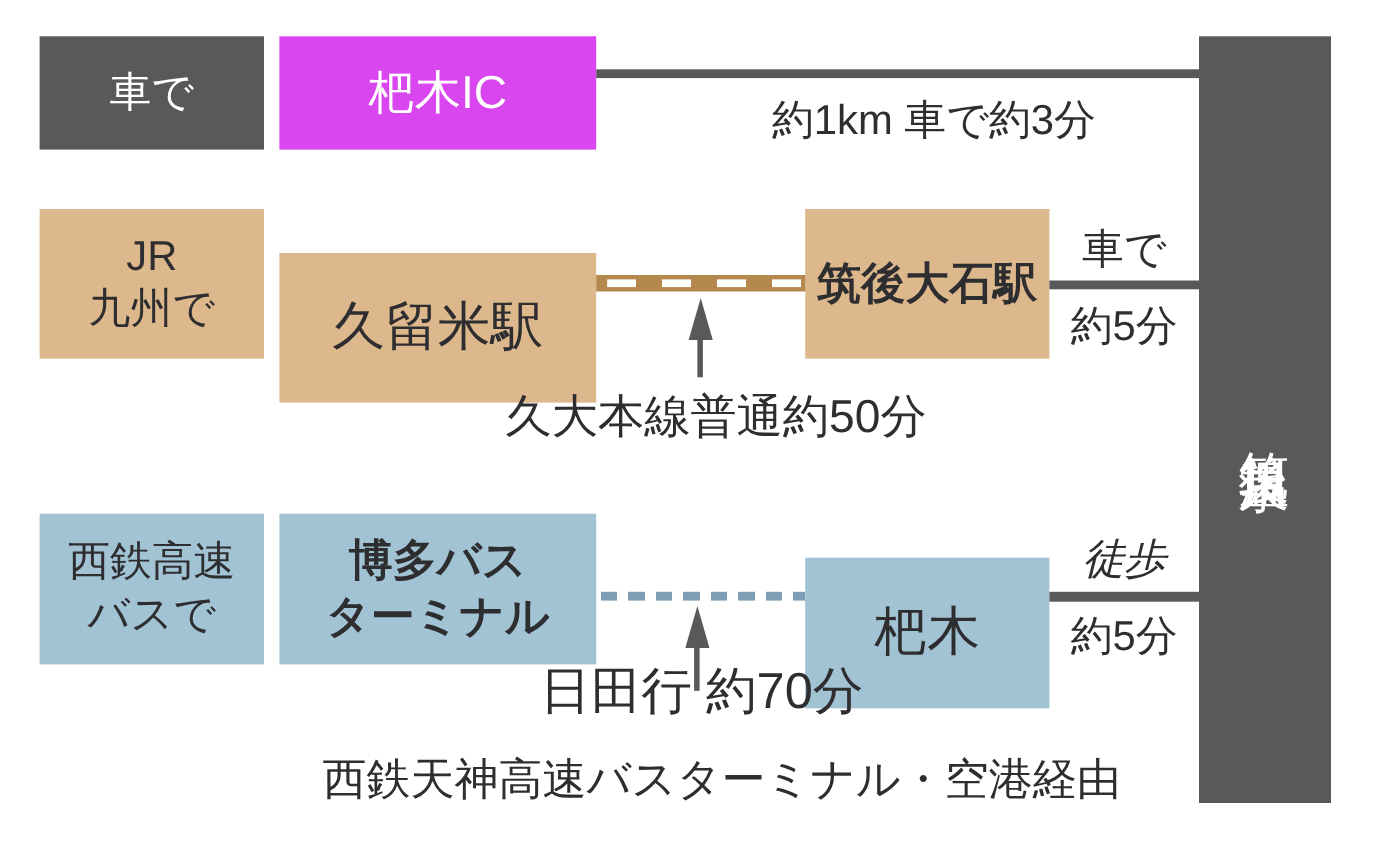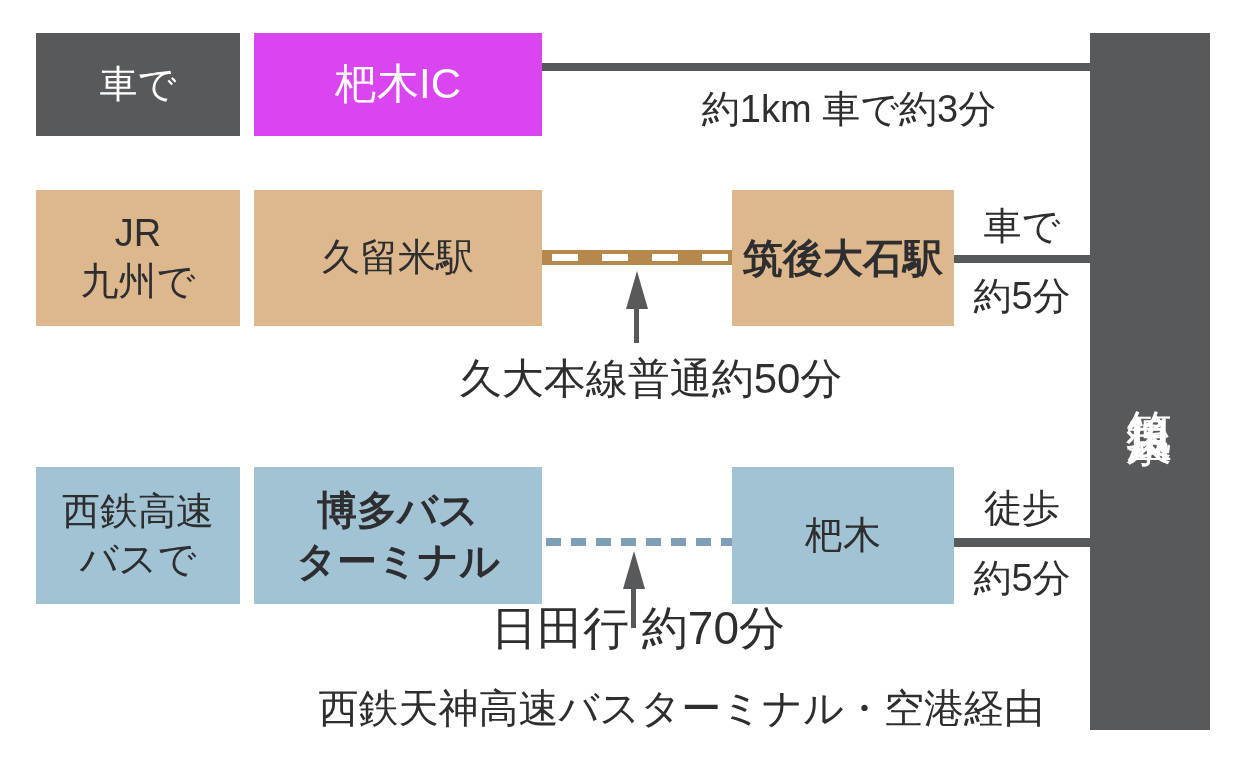--- a/index.html
+++ b/index.html
@@ -27,21 +27,21 @@
     line-height: 1.26;
   }
   .box.dark  { background: #58595b; color: #ffffff; }
   .box.green { background: #d946ef; color: #ffffff; }
   .box.tan   { background: #ddb88c; color: #2e2e31; }
   .box.blue  { background: #a2c3d3; color: #2e2e31; }
 
   .f38 { font-size: 38px; }
   .f40 { font-size: 40px; font-weight: bold; }
   .f42 { font-size: 42px; }
-  .f44 { font-size: 38px; }
+  .f44 { font-size: 48px; margin-top: 40px; }
 
   
   .col1 { left: 36px;  width: 204px; }
   .col2 { left: 254px; width: 288px; }
   .col3 { left: 732px; width: 222px; }
   .row1 { top: 33px;  height: 103px; }
   .row2 { top: 190px; height: 136px; }
   .row3 { top: 467px; height: 137px; }
 
   .hline {
@@ -95,33 +95,33 @@
 
   .note {
     position: absolute;
     text-align: center;
     white-space: nowrap;
     color: #2e2e31;
   }
   #note-car   { left: 549px; width: 600px; top: 84px;  font-size: 38px; }
   #note-kyudai{ left: 351px; width: 600px; top: 351px; font-size: 42px; }
   #note-hita1 { left: 338px; width: 600px; top: 598px; font-size: 46px; }
-  #note-hita2 { left: 244px; width: 800px; top: 681px; font-size: 40px; text-align: right; }
+  #note-hita2 { left: 256px; width: 800px; top: 681px; font-size: 40px; }
 
   .leg-label {
     position: absolute;
     left: 954px; width: 136px;
     text-align: center;
     white-space: nowrap;
     font-size: 38px;
     color: #2e2e31;
   }
   #jr-leg-top     { top: 201px; }
   #jr-leg-bottom  { top: 271px; }
-  #bus-leg-top    { top: 483px; }
+  #bus-leg-top    { top: 483px; font-style: italic; }
   #bus-leg-bottom { top: 553px; }
 
   #destination-bar {
     position: absolute;
     left: 1090px; top: 33px; width: 120px; height: 697px;
     background: #58595b;
     display: flex;
     align-items: center;
     justify-content: center;
   }

